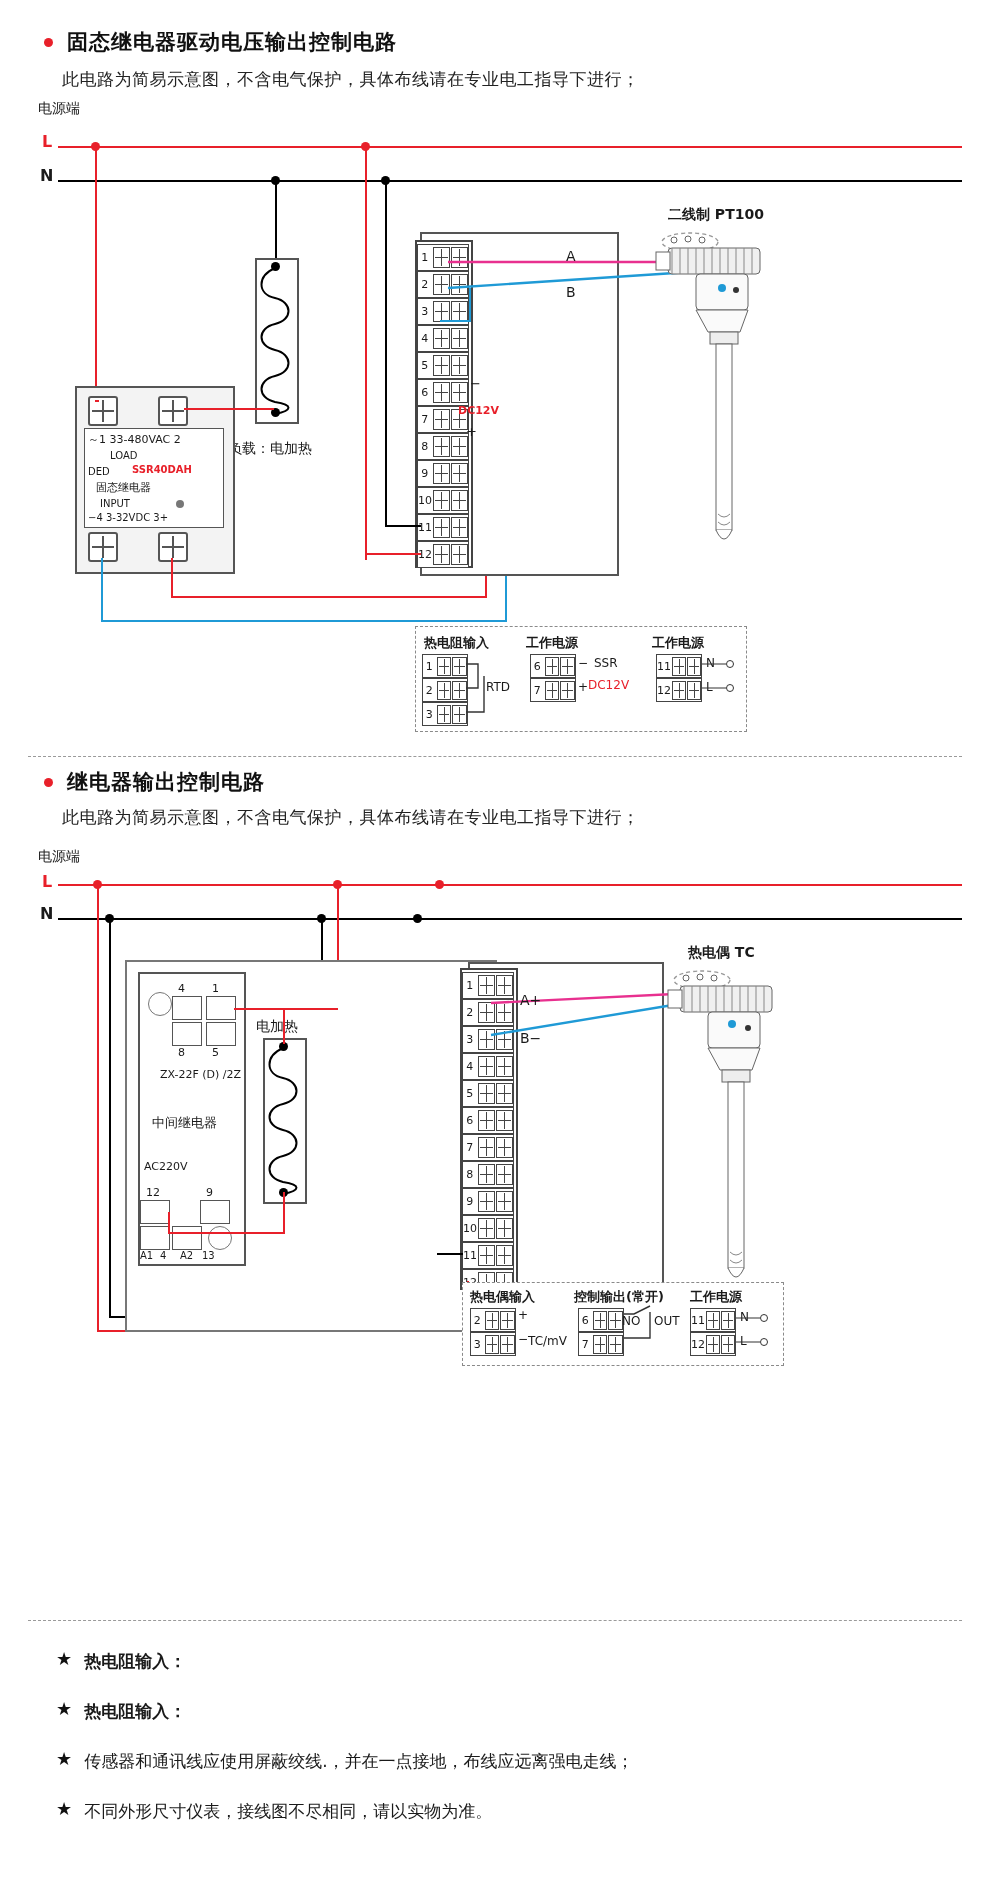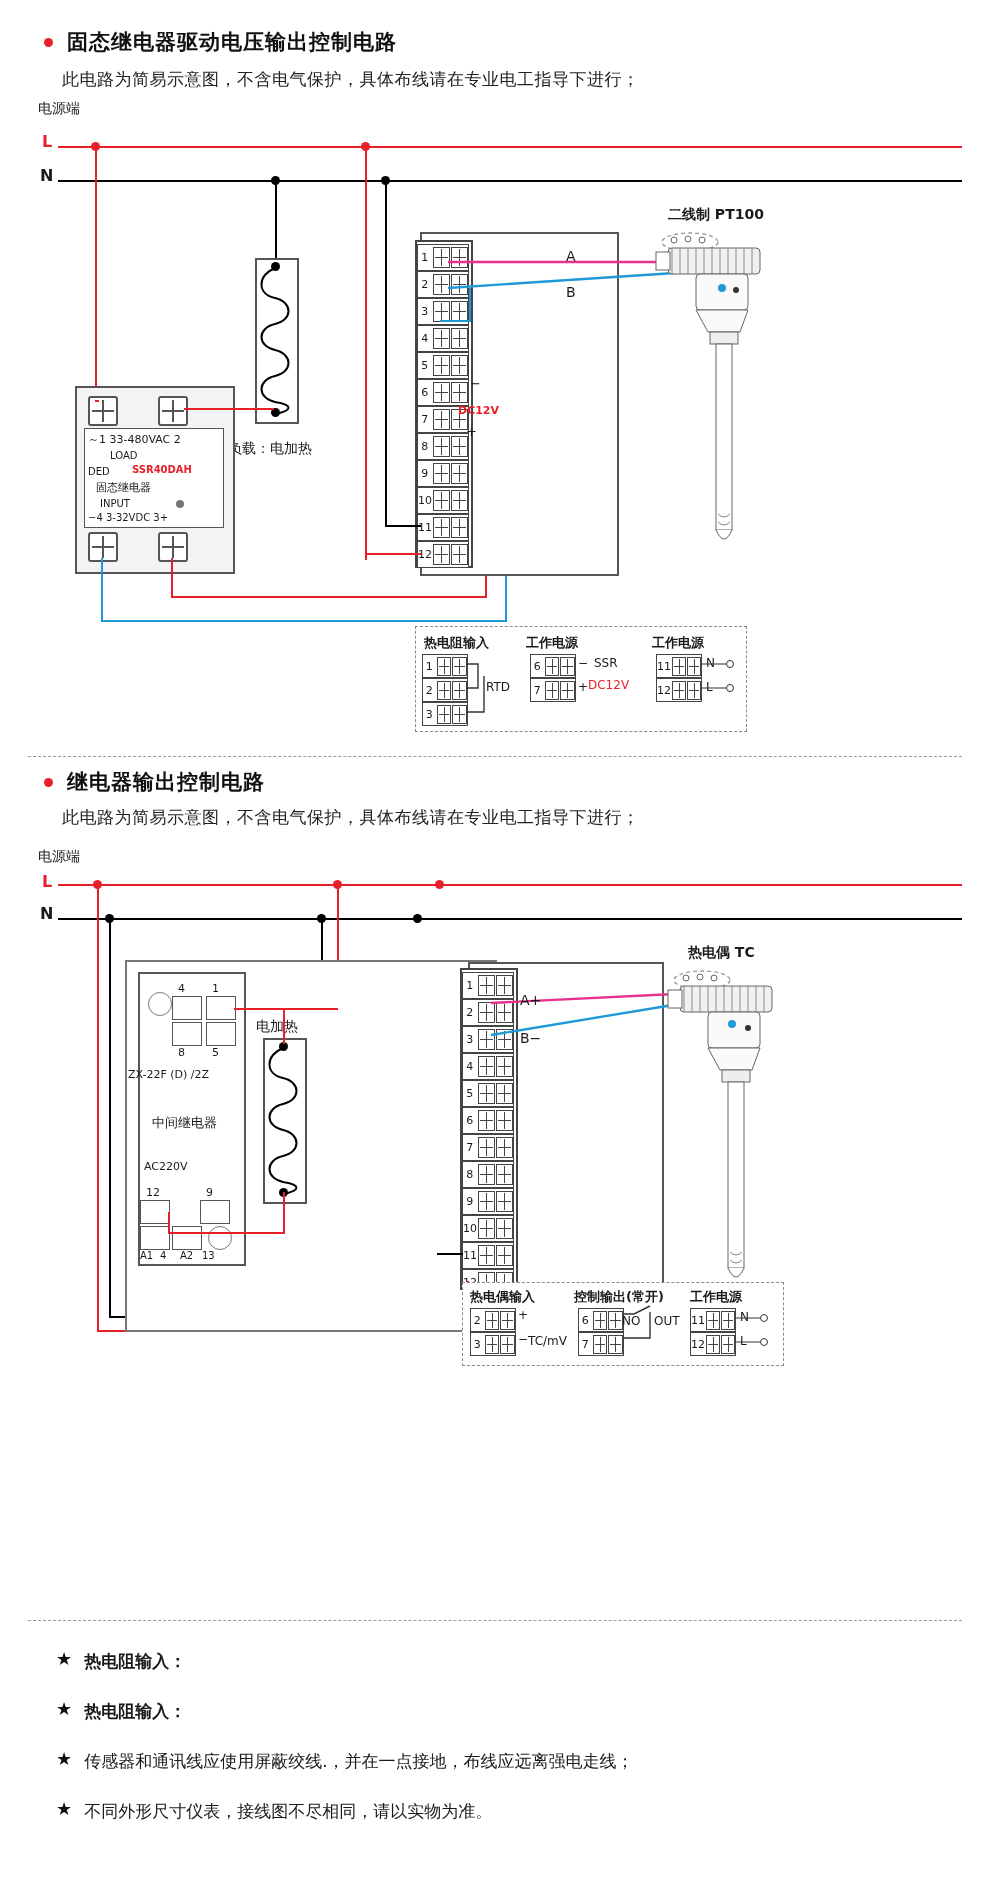--- a/index.html
+++ b/index.html
@@ -327,21 +327,21 @@
   <div class="box" style="left:138px;top:972px;width:104px;height:290px;background:#fff;"></div>
   <div class="t f11" style="left:178px;top:982px;">4</div>
   <div class="t f11" style="left:212px;top:982px;">1</div>
   <div class="box-thin" style="left:172px;top:996px;width:28px;height:22px;"></div>
   <div class="box-thin" style="left:206px;top:996px;width:28px;height:22px;"></div>
   <div class="box-thin" style="left:172px;top:1022px;width:28px;height:22px;"></div>
   <div class="box-thin" style="left:206px;top:1022px;width:28px;height:22px;"></div>
   <div class="t f11" style="left:178px;top:1046px;">8</div>
   <div class="t f11" style="left:212px;top:1046px;">5</div>
   <div style="position:absolute;left:148px;top:992px;width:22px;height:22px;border:1.5px solid #777;border-radius:50%;"></div>
-  <div class="t f11" style="left:128px;top:1068px;">ZX-22F (D) /2Z</div>
+  <div class="t f11" style="left:160px;top:1068px;">ZX-22F (D) /2Z</div>
   <div class="t f13" style="left:152px;top:1114px;">中间继电器</div>
   <div class="t f11" style="left:144px;top:1160px;">AC220V</div>
   <div class="t f11" style="left:146px;top:1186px;">12</div>
   <div class="t f11" style="left:206px;top:1186px;">9</div>
   <div class="box-thin" style="left:140px;top:1200px;width:28px;height:22px;"></div>
   <div class="box-thin" style="left:200px;top:1200px;width:28px;height:22px;"></div>
   <div class="box-thin" style="left:140px;top:1226px;width:28px;height:22px;"></div>
   <div class="box-thin" style="left:172px;top:1226px;width:28px;height:22px;"></div>
   <div style="position:absolute;left:208px;top:1226px;width:22px;height:22px;border:1.5px solid #777;border-radius:50%;"></div>
   <div class="t f10" style="left:140px;top:1250px;">A1</div>

